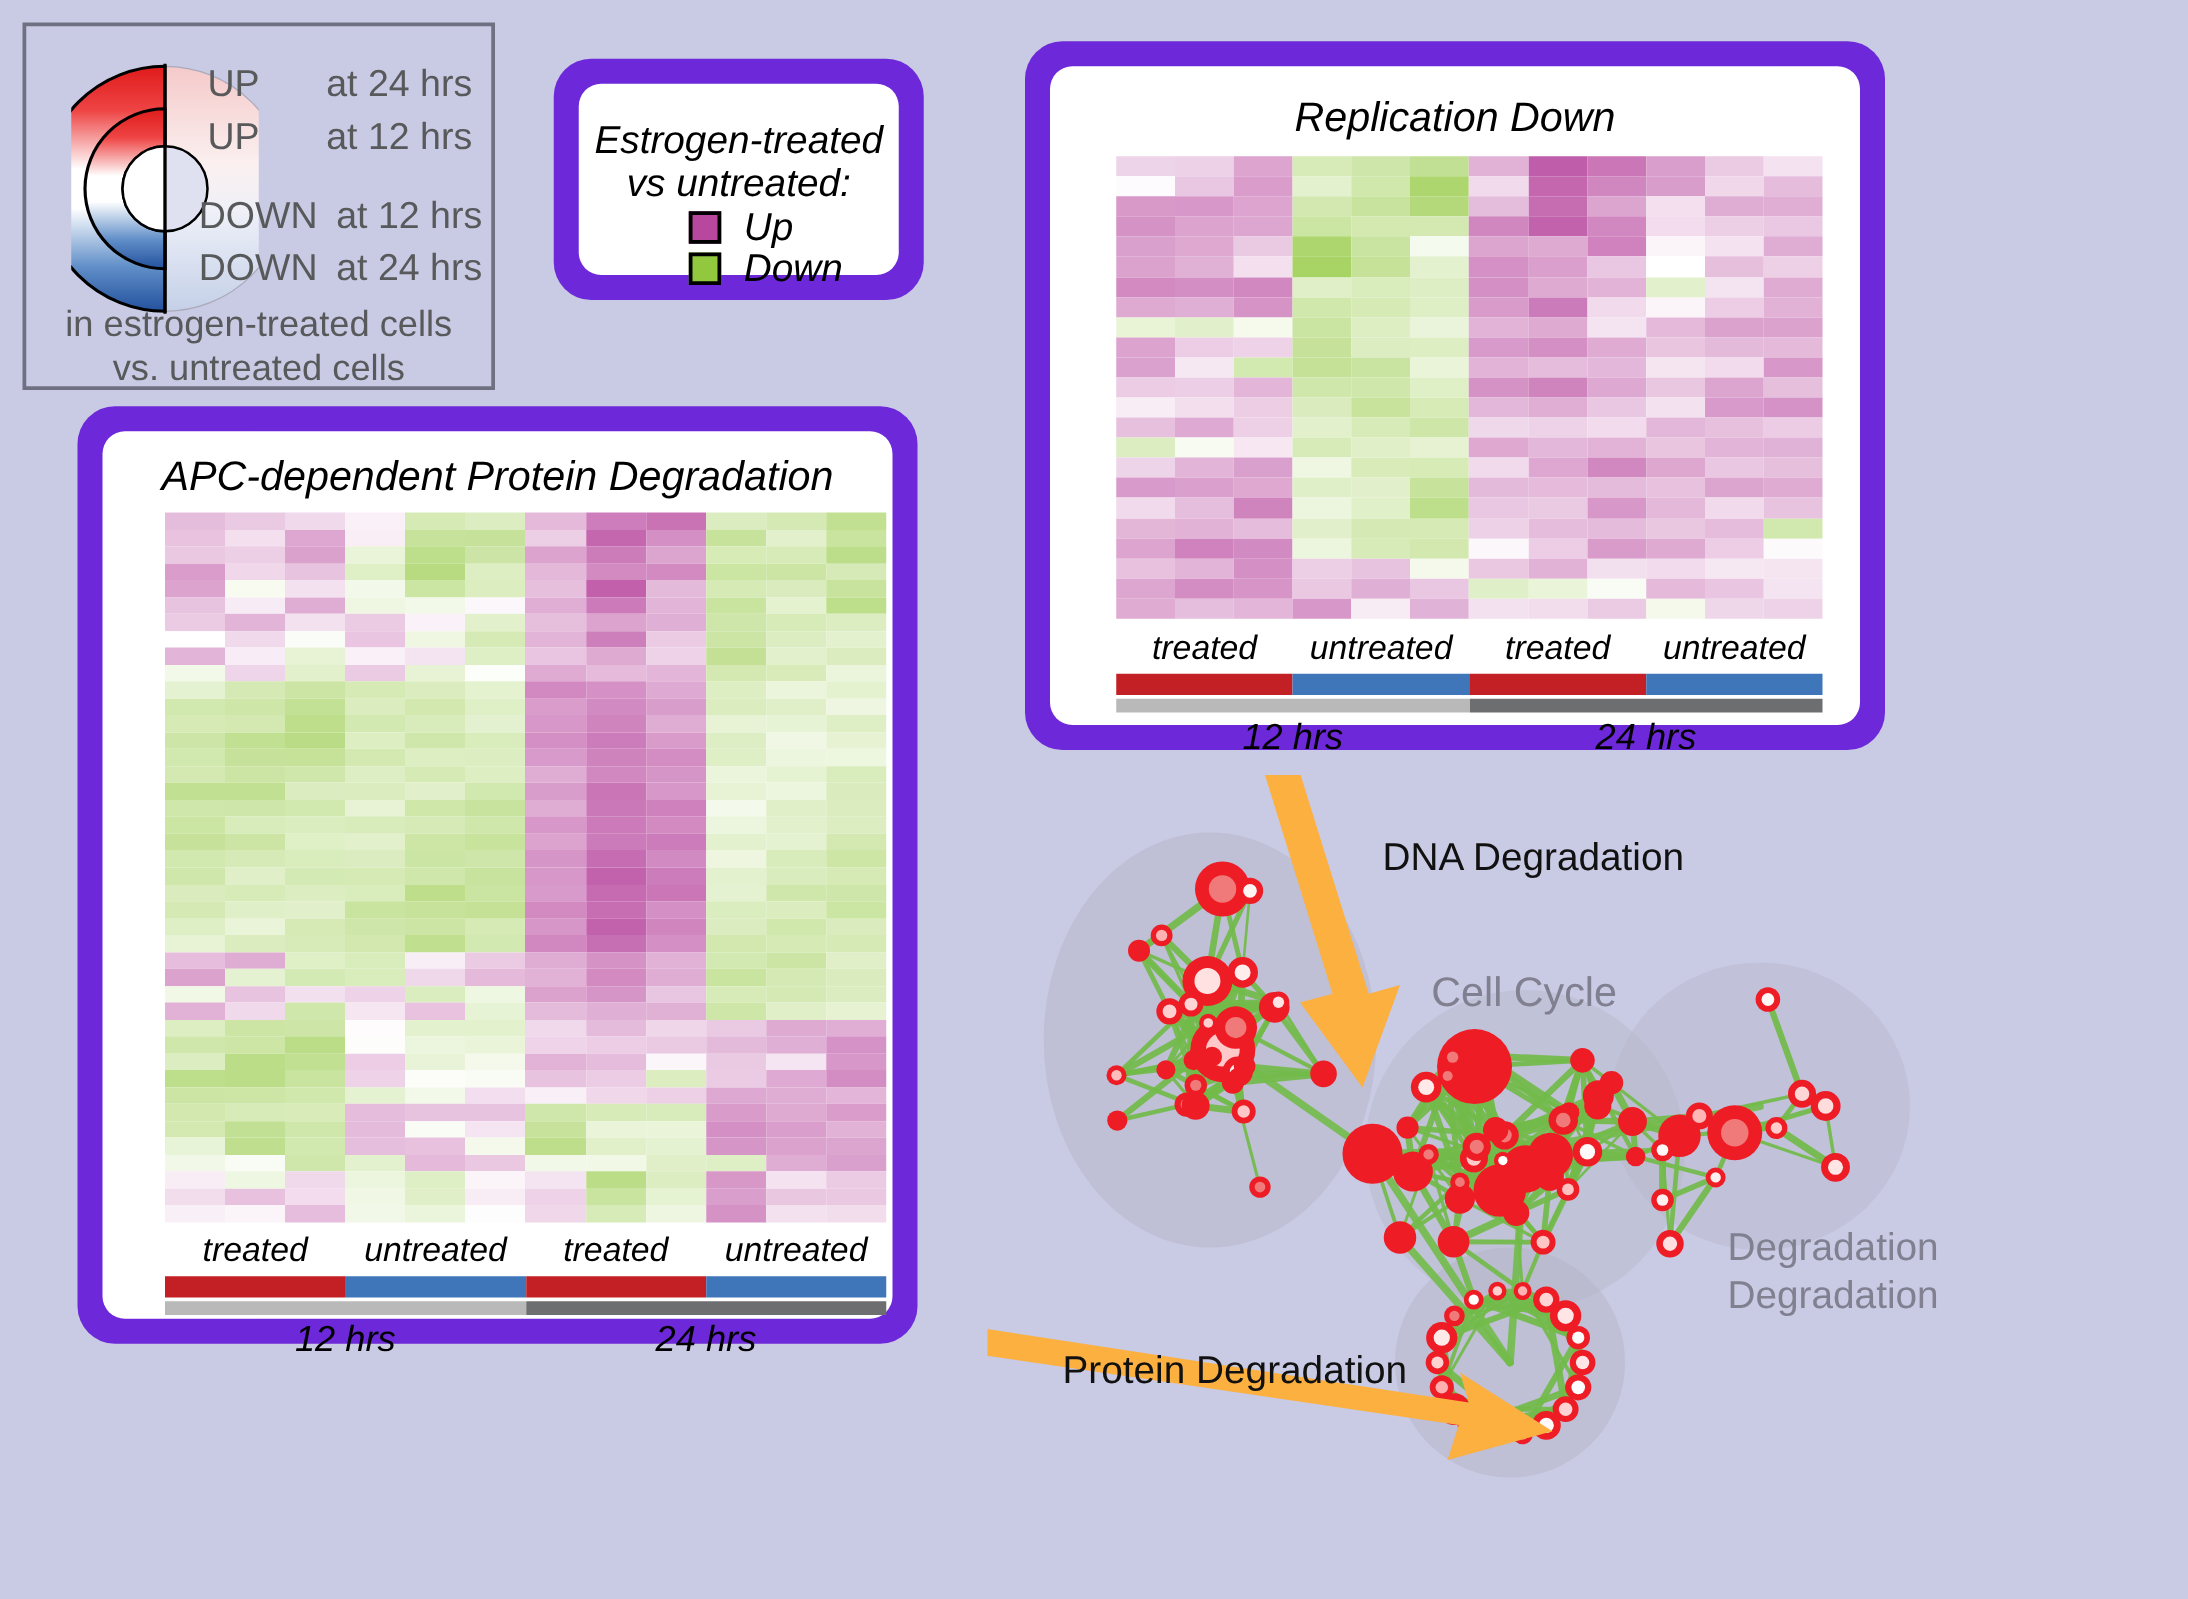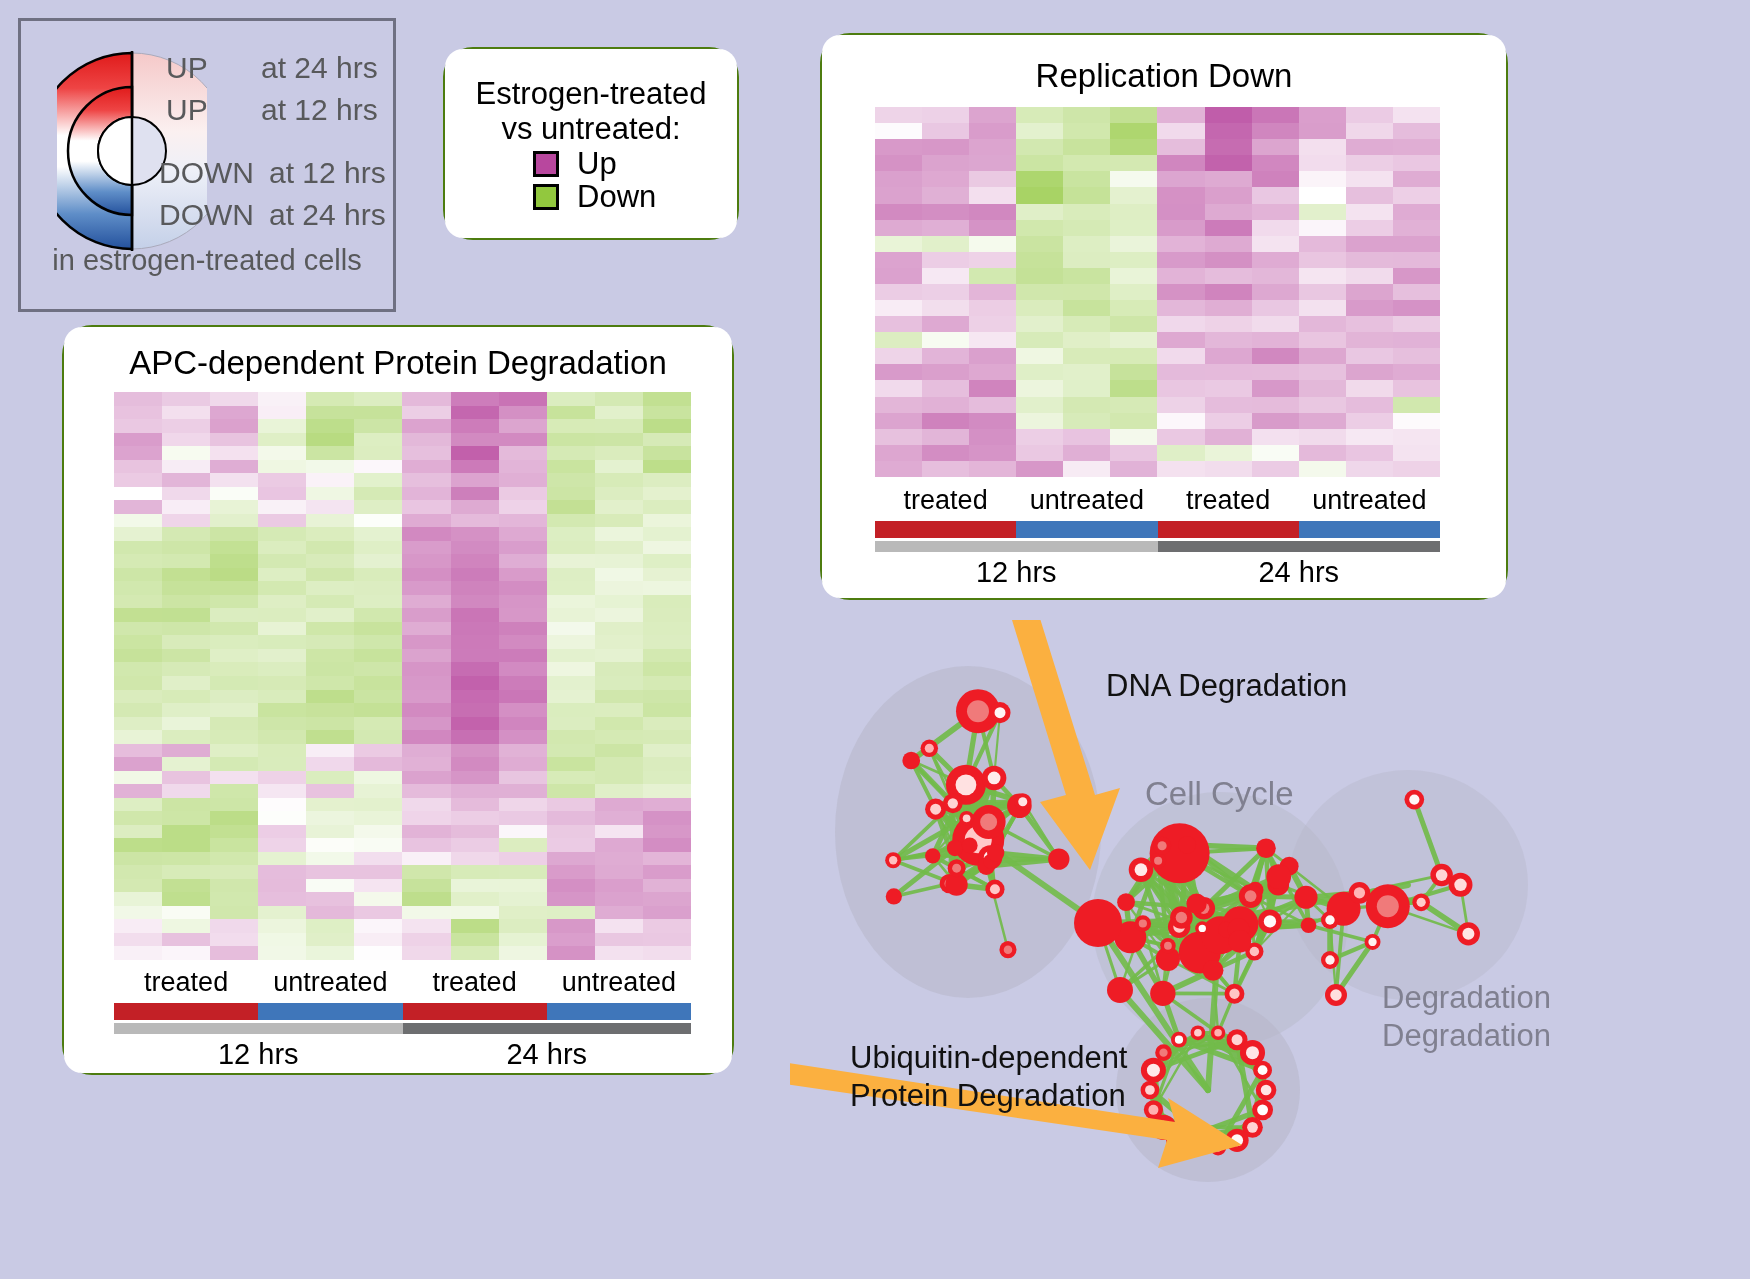--- a/index.html
+++ b/index.html
@@ -6,24 +6,25 @@
   body{
     width:1750px;height:1279px;
     background:#c9cae4;
     font-family:"Liberation Sans", sans-serif;
     position:relative;
     overflow:hidden;
   }
   
   .panel{
     position:absolute;
-    background:#4d7c0f;
+    background:#6d28d9;
     border-radius:30px;
-    padding:2px;
+    padding:20px;
     box-sizing:border-box;
+    font-style:italic;
   }
   .panel-inner{
     background:#ffffff;
     border-radius:18px;
     width:100%;height:100%;
     box-sizing:border-box;
     position:relative;
   }
   .panel-title{
     position:absolute;
@@ -153,20 +154,21 @@
   <span class="key-text" style="left:145px;top:72px;">UP</span>
   <span class="key-text" style="left:240px;top:72px;">at 12 hrs</span>
 
   <span class="key-text" style="left:138px;top:135px;">DOWN</span>
   <span class="key-text" style="left:248px;top:135px;">at 12 hrs</span>
 
   <span class="key-text" style="left:138px;top:177px;">DOWN</span>
   <span class="key-text" style="left:248px;top:177px;">at 24 hrs</span>
 
   <div class="key-bottom" style="top:221px;">in estrogen-treated cells</div>
+  <div class="key-bottom" style="top:256px;">vs. untreated cells</div>
 </div>
 
 <div id="legend-box" class="panel">
   <div class="panel-inner">
     <div class="leg-line" style="margin-top:14px;">Estrogen-treated</div>
     <div class="leg-line">vs untreated:</div>
     <div class="leg-row">
       <span class="swatch" id="sw-up" style="background: rgb(184, 71, 158);"></span>
       <span>Up</span>
     </div>
@@ -1789,15 +1791,14 @@
     <g>
       <path d="M248,-8 L305,175 L330,168 L300,250 L250,182 L276,175 L222,0 Z" fill="#fbb040"></path>
       <path d="M-232,408 L385,502 L378,478 L452,525 L368,548 L377,520 L-236,430 Z" fill="#fbb040"></path>
     </g>
   </svg>
 
   <div class="net-label dark" style="left:316px;top:48px;">DNA Degradation</div>
   <div class="net-label grey" style="left:355px;top:155px;font-size:33px;">Cell Cycle</div>
   <div class="net-label grey two" style="left:592px;top:360px;font-size:31px;">Degradation</div>
   <div class="net-label grey two" style="left:592px;top:398px;font-size:31px;">Degradation</div>
-  <div class="net-label dark two" style="left:60px;top:420px;">Ubiquitin-dependent</div>
   <div class="net-label dark two" style="left:60px;top:458px;">Protein Degradation</div>
 </div>
 
 </body></html>

